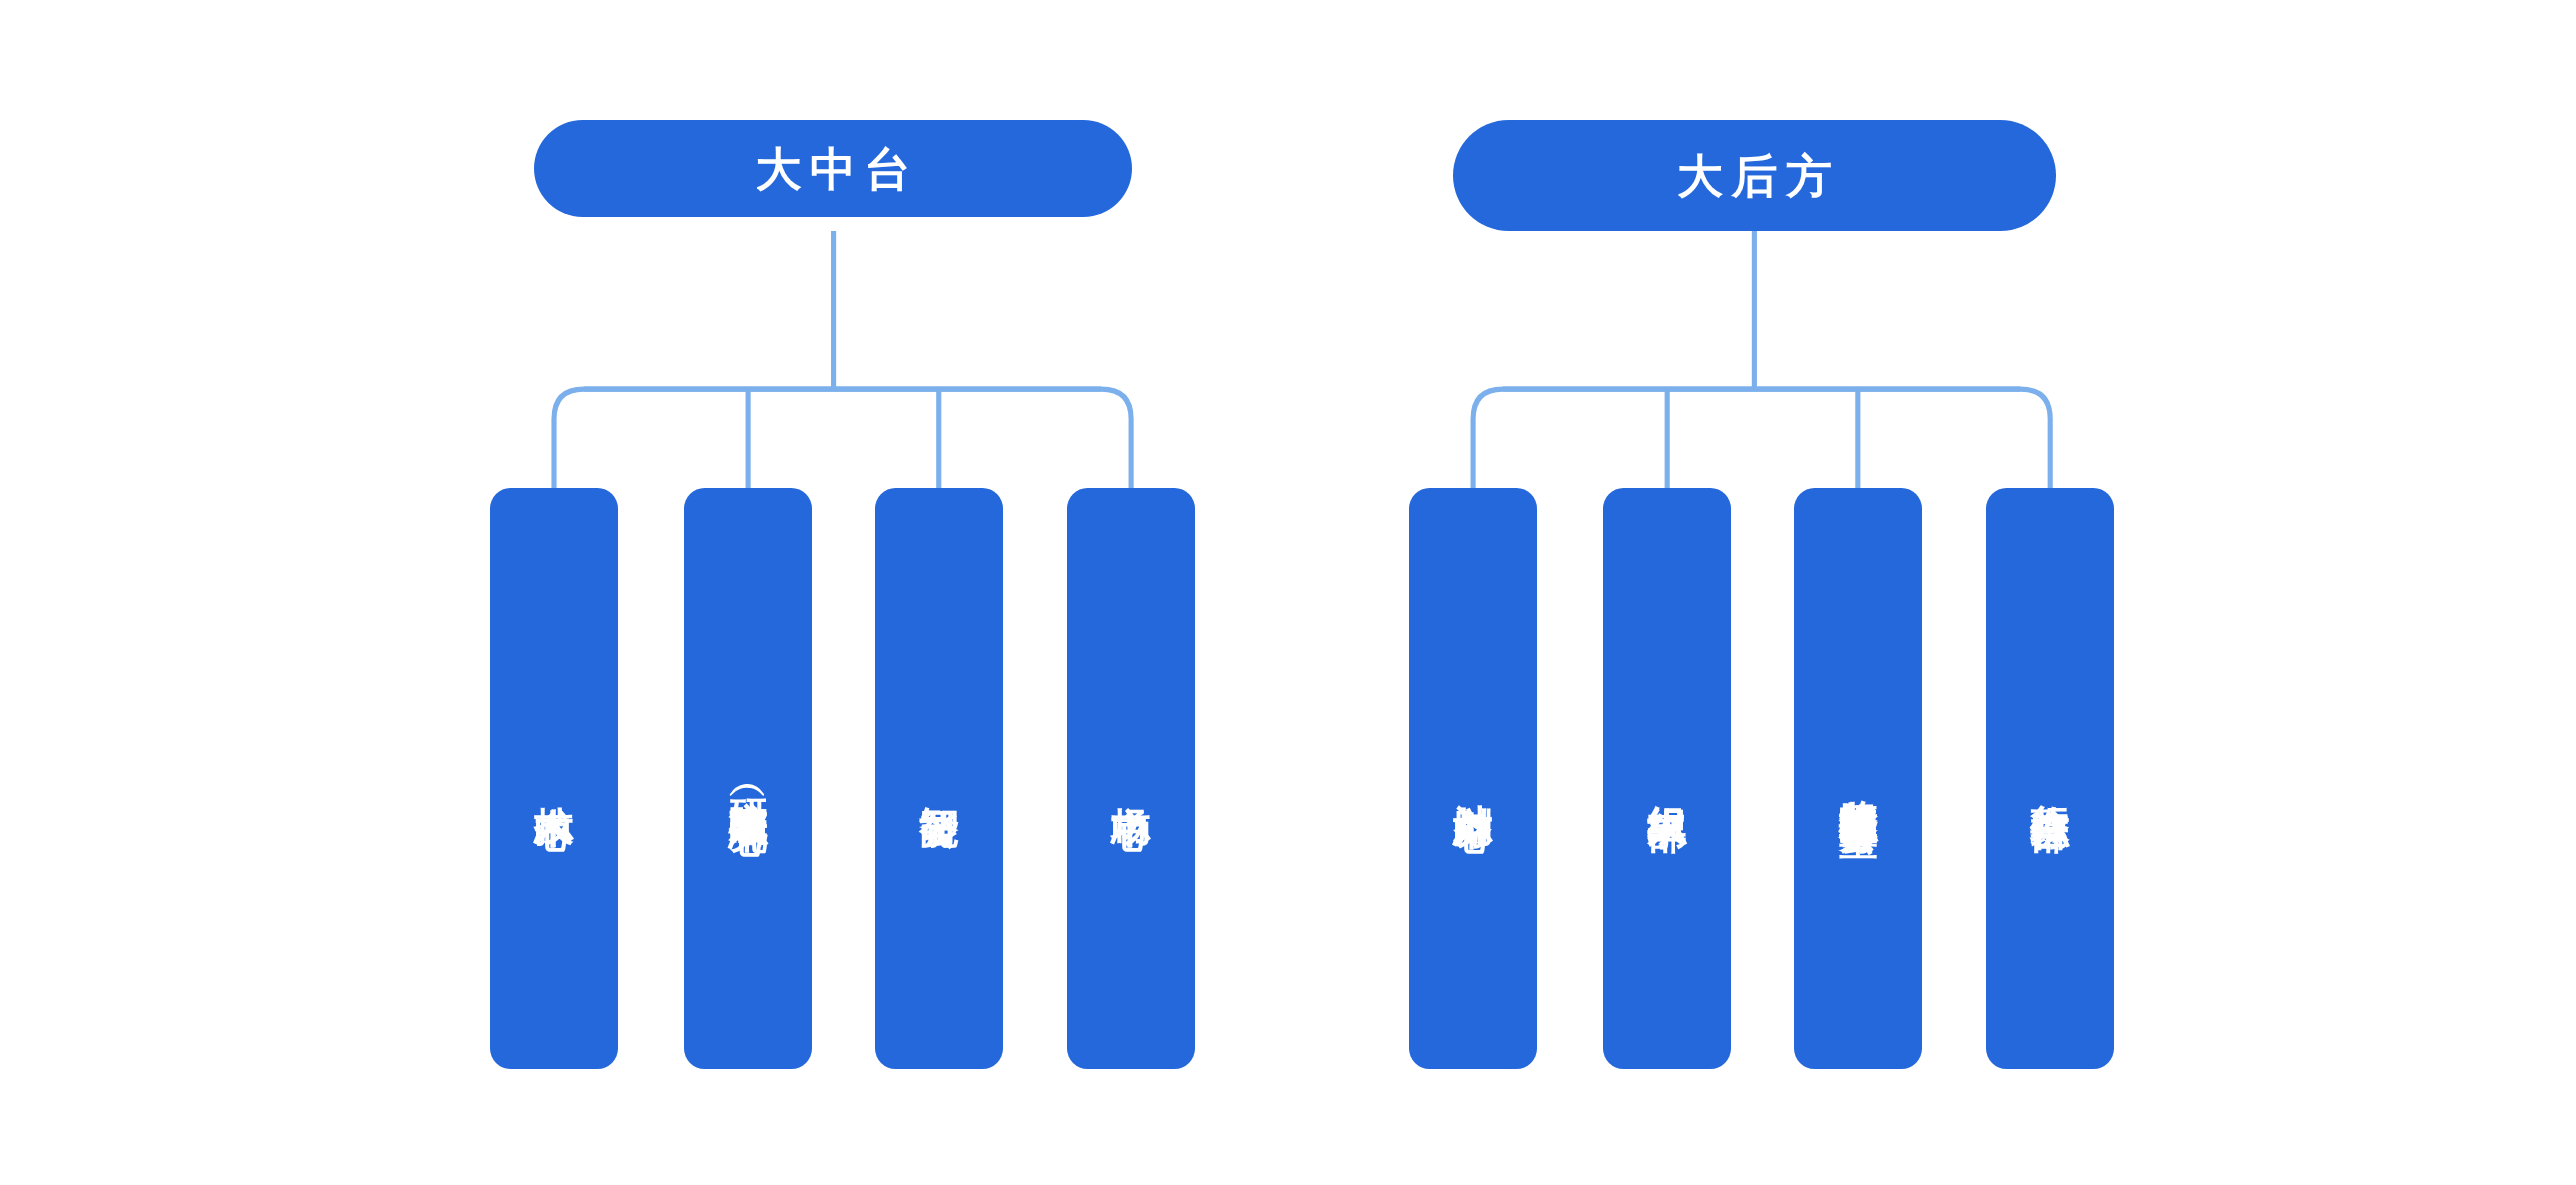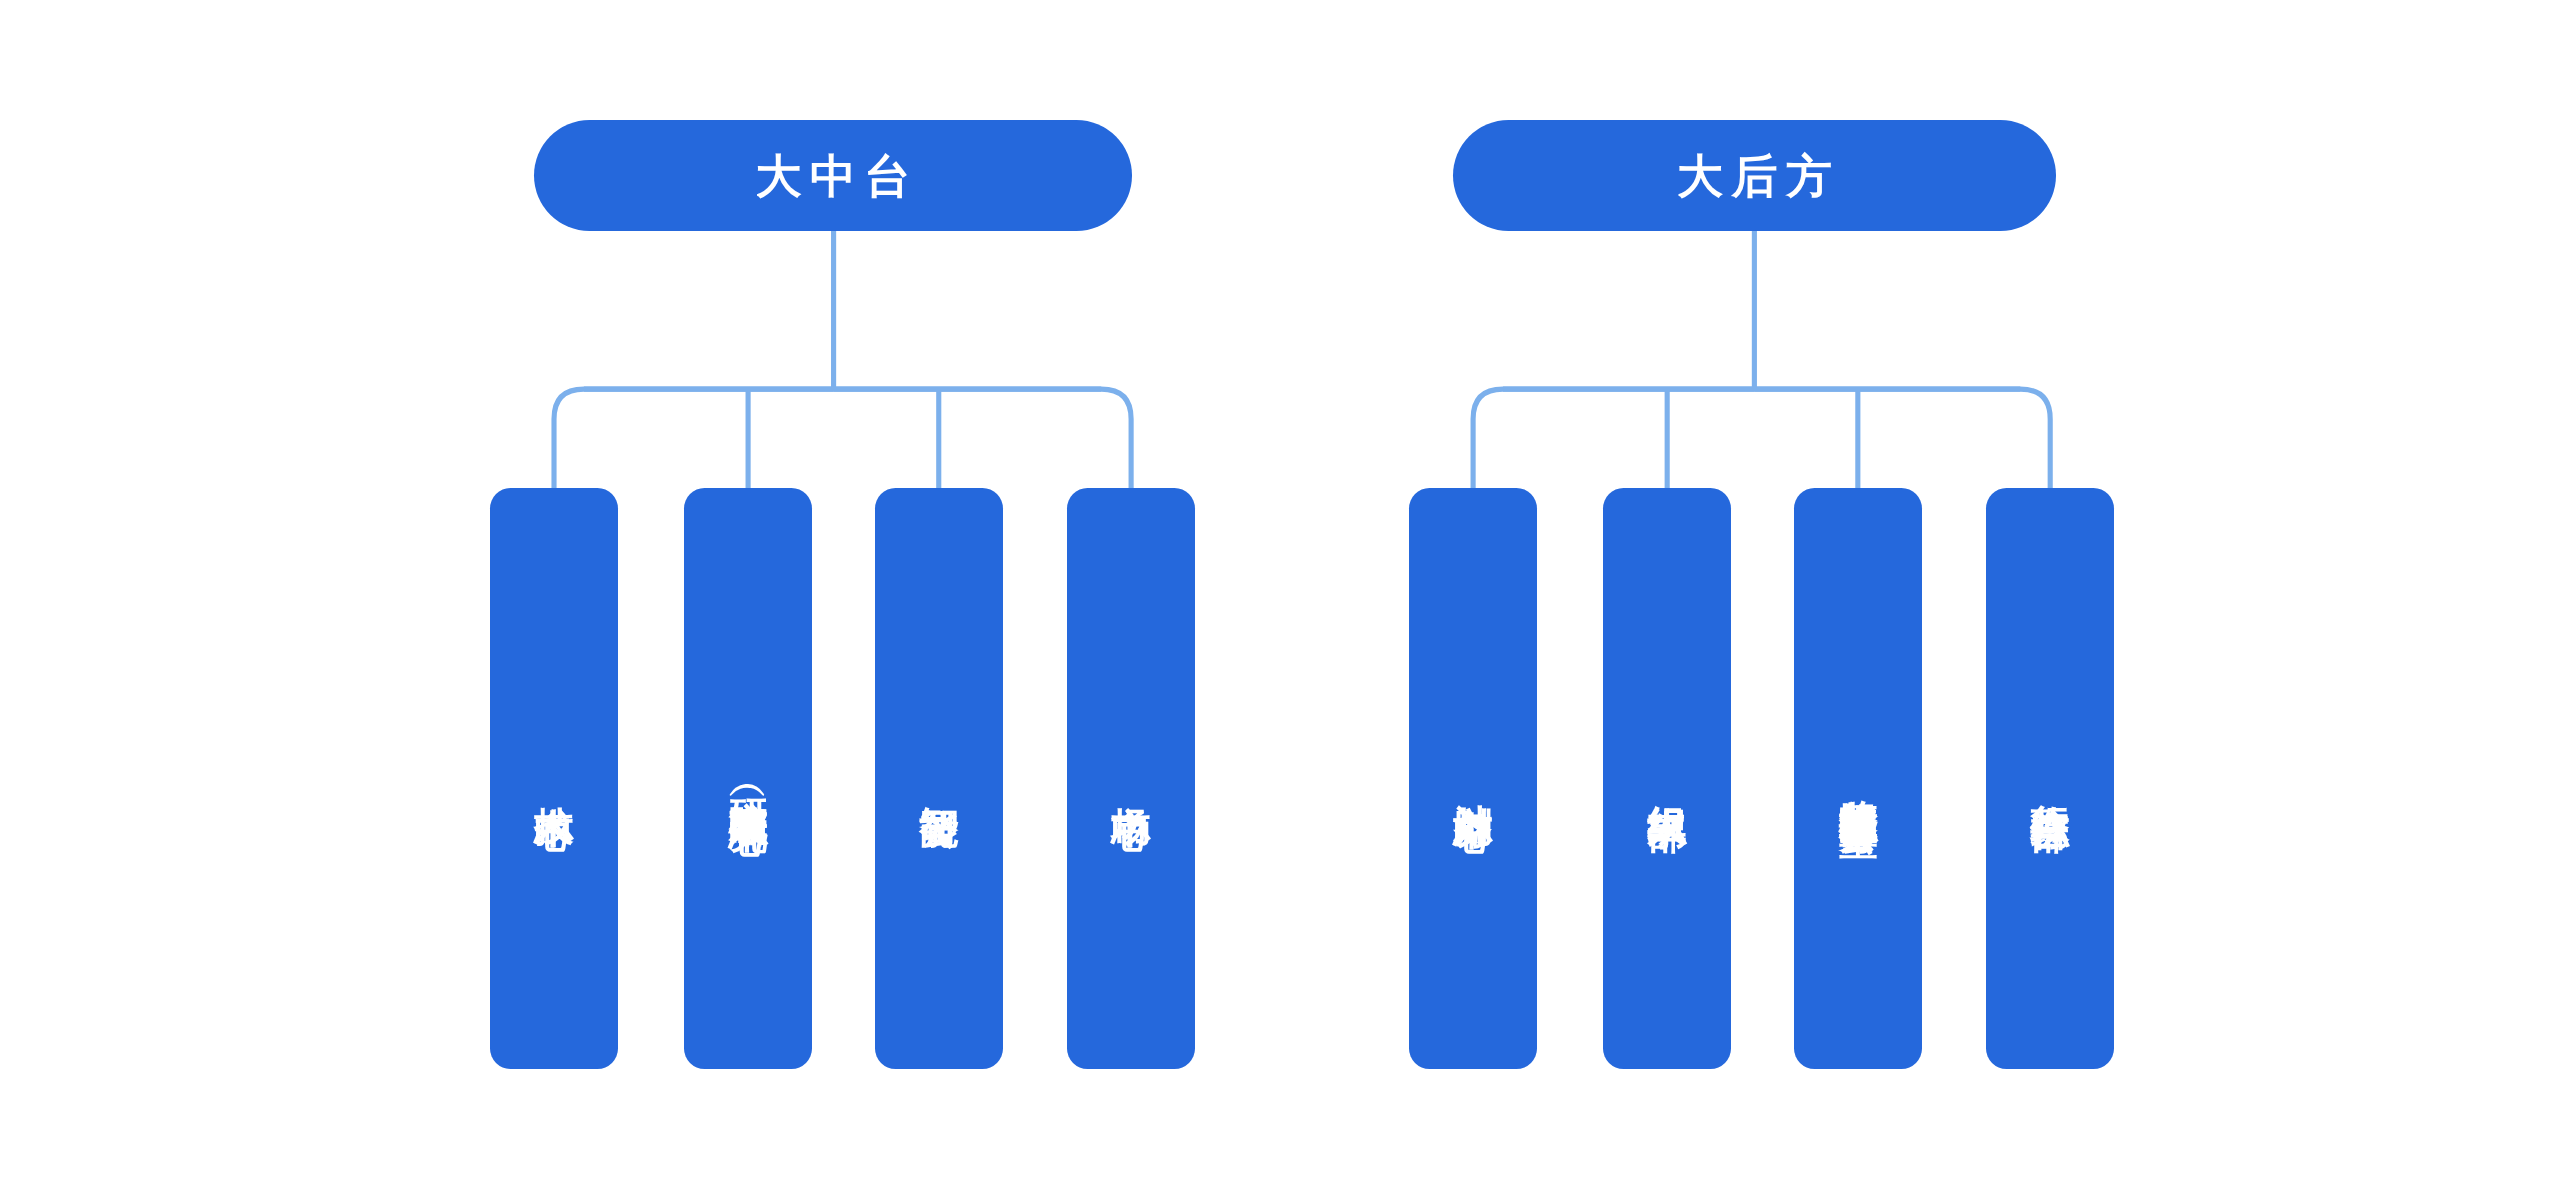--- a/index.html
+++ b/index.html
@@ -112,21 +112,21 @@
       <path d="M 1723 571 L 1723 490 Q 1723 455 1758 455 L 2052 455"></path>
       <path d="M 1950 455 L 1950 571"></path>
       <path d="M 2173 455 L 2173 571"></path>
       <path d="M 2052 455 L 2363 455 Q 2398 455 2398 490 L 2398 571"></path>
       <path d="M 1758 455 L 2363 455"></path>
     </g>
   </svg>
 
   <div class="tree-group">
 
-    <div class="root-pill" style="left:534px; top:120px; width:598px; height:111px;">
+    <div class="root-pill" style="left:534px; top:120px; width:598px; height:97px;">
       <span class="root-pill-label">大中台</span>
     </div>
 
     <div class="leaf-box" style="left:490px; top:488px; width:128px; height:581px;">
       <span class="leaf-label">技术中心</span>
     </div>
 
     <div class="leaf-box" style="left:684px; top:488px; width:128px; height:581px;">
       <span class="leaf-label two-col">研究院（碳中和研究中心）</span>
     </div>

